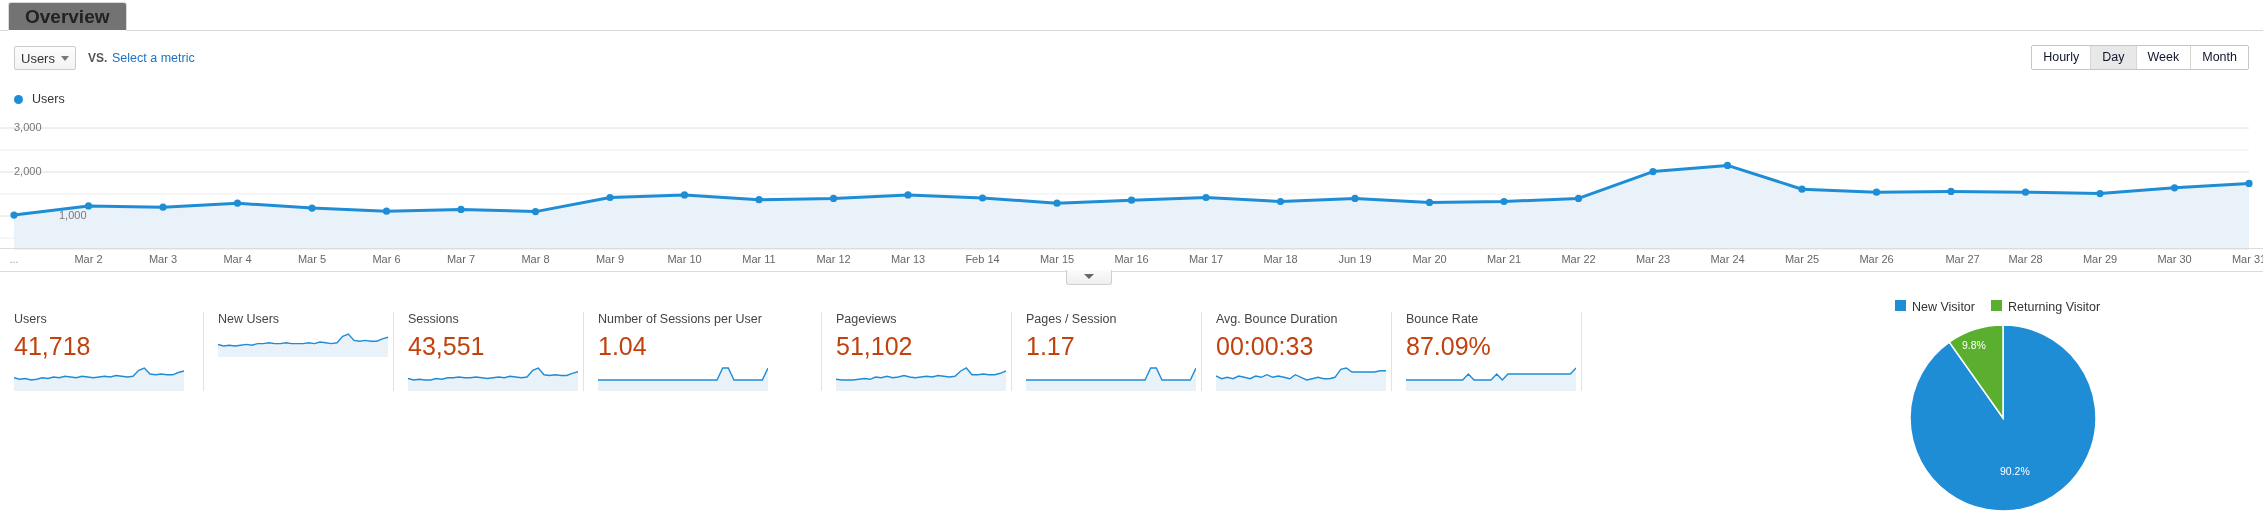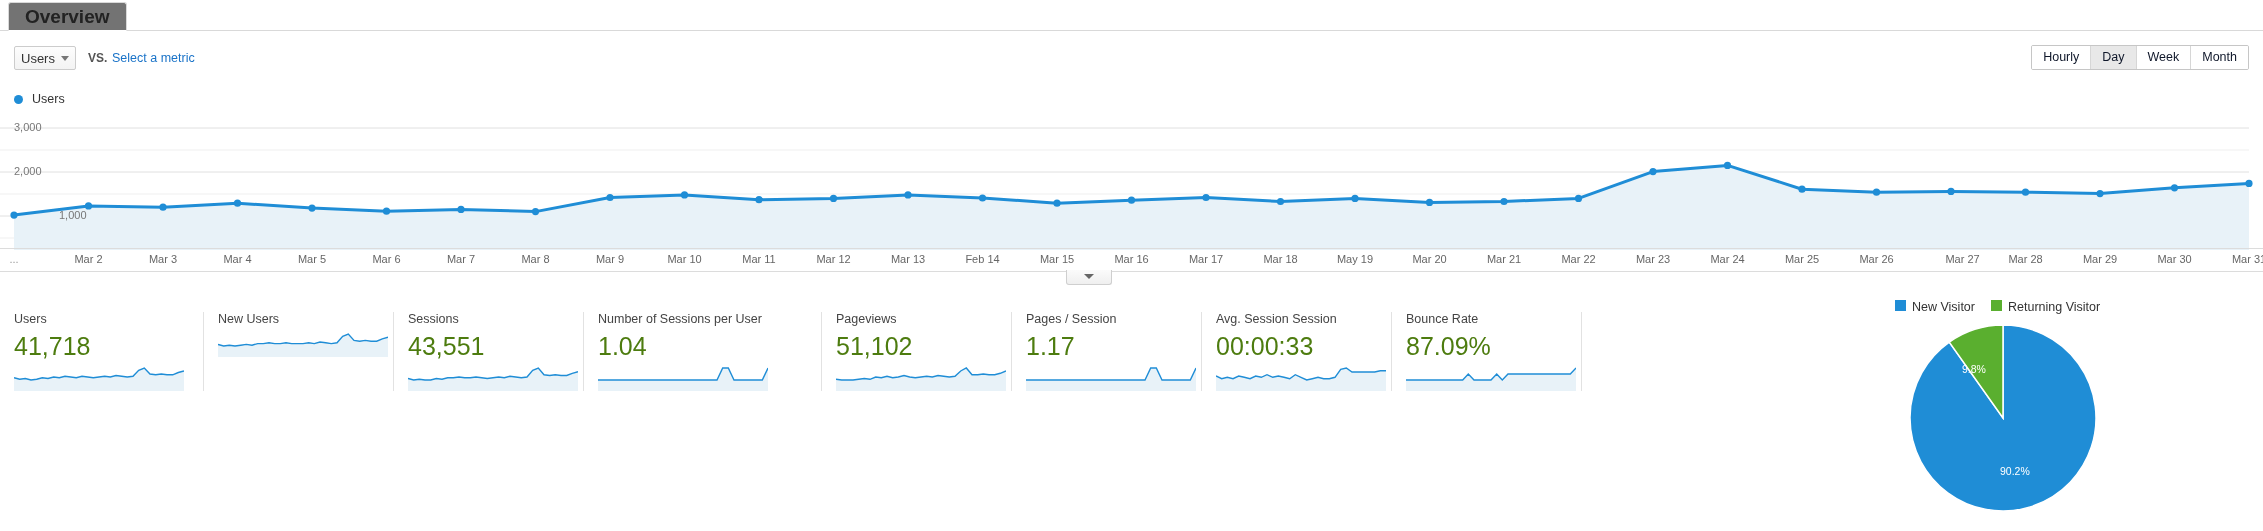--- a/index.html
+++ b/index.html
@@ -138,21 +138,21 @@
   }
   .card:first-child{padding-left:0;}
   .card-inner{padding-left:0;}
   .card + .card .card-inner{padding-left:14px;}
   .card-label{
     font-size:12.5px;color:#444;
     white-space:nowrap;
     margin-bottom:5px;
   }
   .card-value{
-    font-size:25px;color:#4d7c0f;
+    font-size:25px;color:#c2410c;
     font-weight:normal;
     line-height:30px;
     margin-bottom:4px;
     white-space:nowrap;
   }
   .spark{display:block;}
 
   
   .pie-legend{
     position:absolute;left:1895px;top:300px;
@@ -164,21 +164,21 @@
   .pie-wrap{
     position:absolute;left:1908px;top:323px;
     width:190px;height:190px;
   }
   .pie-pct{
     position:absolute;
     font-size:10.5px;color:#fff;
     white-space:nowrap;
   }
   .pct-new{left:92px;top:142px;}
-  .pct-ret{left:54px;top:40px;}
+  .pct-ret{left:54px;top:16px;}
 </style>
 </head>
 <body>
 
 <div class="tabstrip">
   <div class="tab">
     <span>Overview</span>
   </div>
 </div>
 
@@ -260,21 +260,21 @@
     <div class="xtick" style="left: 610px;">Mar 9</div>
     <div class="xtick" style="left: 684.5px;">Mar 10</div>
     <div class="xtick" style="left: 759px;">Mar 11</div>
     <div class="xtick" style="left: 833.5px;">Mar 12</div>
     <div class="xtick" style="left: 908px;">Mar 13</div>
     <div class="xtick" style="left: 982.5px;">Feb 14</div>
     <div class="xtick" style="left: 1057px;">Mar 15</div>
     <div class="xtick" style="left: 1131.5px;">Mar 16</div>
     <div class="xtick" style="left: 1206px;">Mar 17</div>
     <div class="xtick" style="left: 1280.5px;">Mar 18</div>
-    <div class="xtick" style="left: 1355px;">May 19</div>
+    <div class="xtick" style="left: 1355px;">Jun 19</div>
     <div class="xtick" style="left: 1429.5px;">Mar 20</div>
     <div class="xtick" style="left: 1504px;">Mar 21</div>
     <div class="xtick" style="left: 1578.5px;">Mar 22</div>
     <div class="xtick" style="left: 1653px;">Mar 23</div>
     <div class="xtick" style="left: 1727.5px;">Mar 24</div>
     <div class="xtick" style="left: 1802px;">Mar 25</div>
     <div class="xtick" style="left: 1876.5px;">Mar 26</div>
     <div class="xtick" style="left: 1951px; padding-left: 23px;">Mar 27</div>
     <div class="xtick" style="left: 2025.5px; text-align: center;">Mar 28</div>
     <div class="xtick" style="left: 2100px;">Mar 29</div>
@@ -338,21 +338,21 @@
         <div class="card-label">Pages / Session</div>
         <div class="card-value">1.17</div>
         <svg width="170" height="26" class="spark">
           <path d="M0,26 L0.0,15.0 L5.7,15.0 L11.3,15.0 L17.0,15.0 L22.7,15.0 L28.3,15.0 L34.0,15.0 L39.7,15.0 L45.3,15.0 L51.0,15.0 L56.7,15.0 L62.3,15.0 L68.0,15.0 L73.7,15.0 L79.3,15.0 L85.0,15.0 L90.7,15.0 L96.3,15.0 L102.0,15.0 L107.7,15.0 L113.3,15.0 L119.0,15.0 L124.7,3.0 L130.3,3.0 L136.0,15.0 L141.7,15.0 L147.3,15.0 L153.0,15.0 L158.7,15.0 L164.3,15.0 L170.0,3.0 L170,26 Z" fill="#e8f2f8"></path>
           <path d="M0,15.0 L5.7,15.0 L11.3,15.0 L17.0,15.0 L22.7,15.0 L28.3,15.0 L34.0,15.0 L39.7,15.0 L45.3,15.0 L51.0,15.0 L56.7,15.0 L62.3,15.0 L68.0,15.0 L73.7,15.0 L79.3,15.0 L85.0,15.0 L90.7,15.0 L96.3,15.0 L102.0,15.0 L107.7,15.0 L113.3,15.0 L119.0,15.0 L124.7,3.0 L130.3,3.0 L136.0,15.0 L141.7,15.0 L147.3,15.0 L153.0,15.0 L158.7,15.0 L164.3,15.0 L170.0,3.0" fill="none" stroke="#1f8dd6" stroke-width="1.4"></path>
         </svg>
       </div>
     </div>
     <div class="card">
       <div class="card-inner">
-        <div class="card-label">Avg. Session Session</div>
+        <div class="card-label">Avg. Bounce Duration</div>
         <div class="card-value">00:00:33</div>
         <svg width="170" height="26" class="spark">
           <path d="M0,26 L0.0,11.0 L5.7,13.7 L11.3,12.3 L17.0,13.7 L22.7,11.0 L28.3,12.3 L34.0,13.7 L39.7,11.0 L45.3,12.3 L51.0,9.7 L56.7,12.3 L62.3,11.0 L68.0,12.3 L73.7,13.7 L79.3,9.7 L85.0,12.3 L90.7,15.0 L96.3,13.7 L102.0,12.3 L107.7,13.7 L113.3,13.7 L119.0,12.3 L124.7,4.3 L130.3,3.0 L136.0,7.0 L141.7,7.0 L147.3,7.0 L153.0,7.0 L158.7,7.0 L164.3,5.7 L170.0,5.7 L170,26 Z" fill="#e8f2f8"></path>
           <path d="M0,11.0 L5.7,13.7 L11.3,12.3 L17.0,13.7 L22.7,11.0 L28.3,12.3 L34.0,13.7 L39.7,11.0 L45.3,12.3 L51.0,9.7 L56.7,12.3 L62.3,11.0 L68.0,12.3 L73.7,13.7 L79.3,9.7 L85.0,12.3 L90.7,15.0 L96.3,13.7 L102.0,12.3 L107.7,13.7 L113.3,13.7 L119.0,12.3 L124.7,4.3 L130.3,3.0 L136.0,7.0 L141.7,7.0 L147.3,7.0 L153.0,7.0 L158.7,7.0 L164.3,5.7 L170.0,5.7" fill="none" stroke="#1f8dd6" stroke-width="1.4"></path>
         </svg>
       </div>
     </div>
     <div class="card">
       <div class="card-inner">
         <div class="card-label">Bounce Rate</div>

